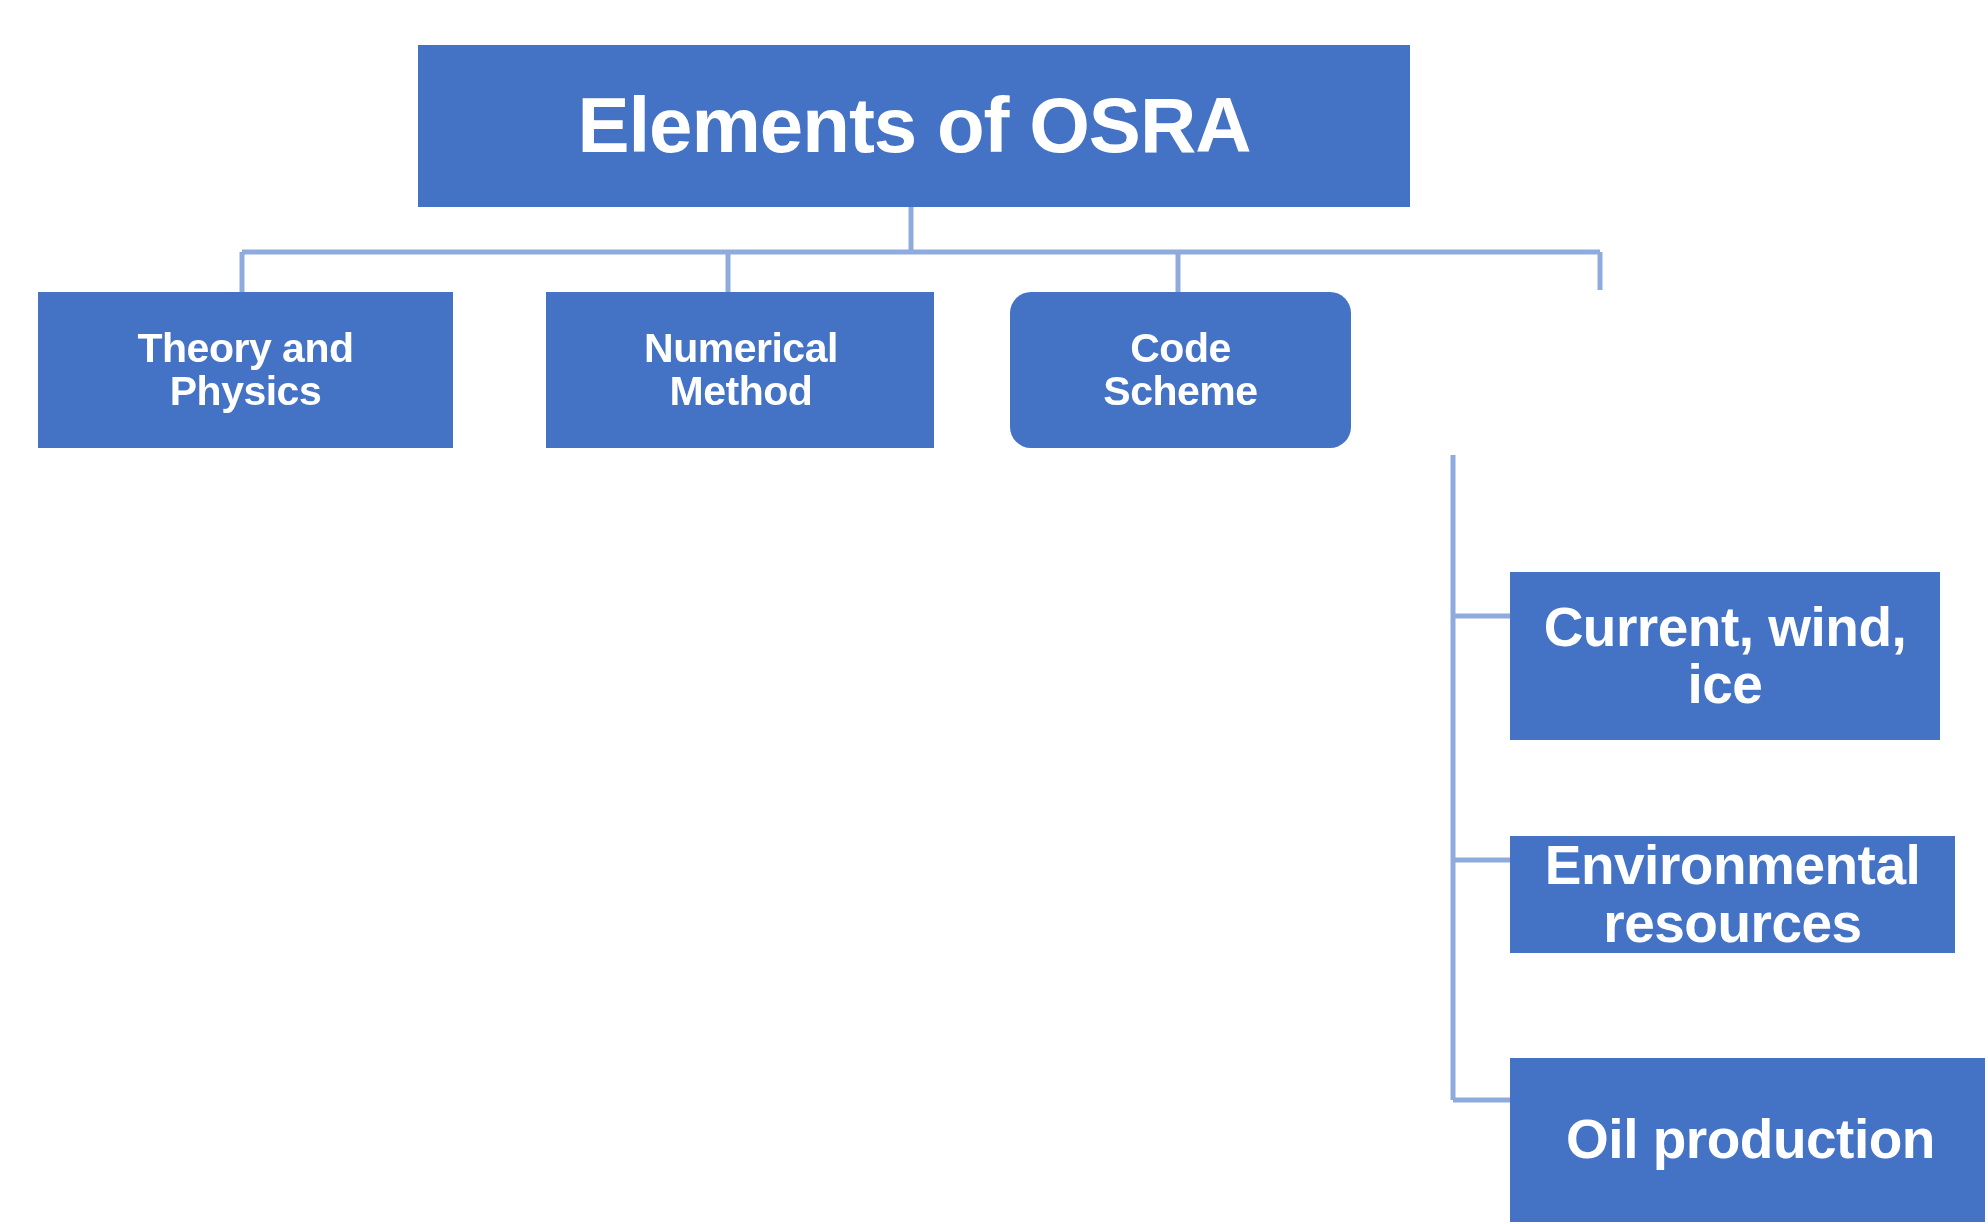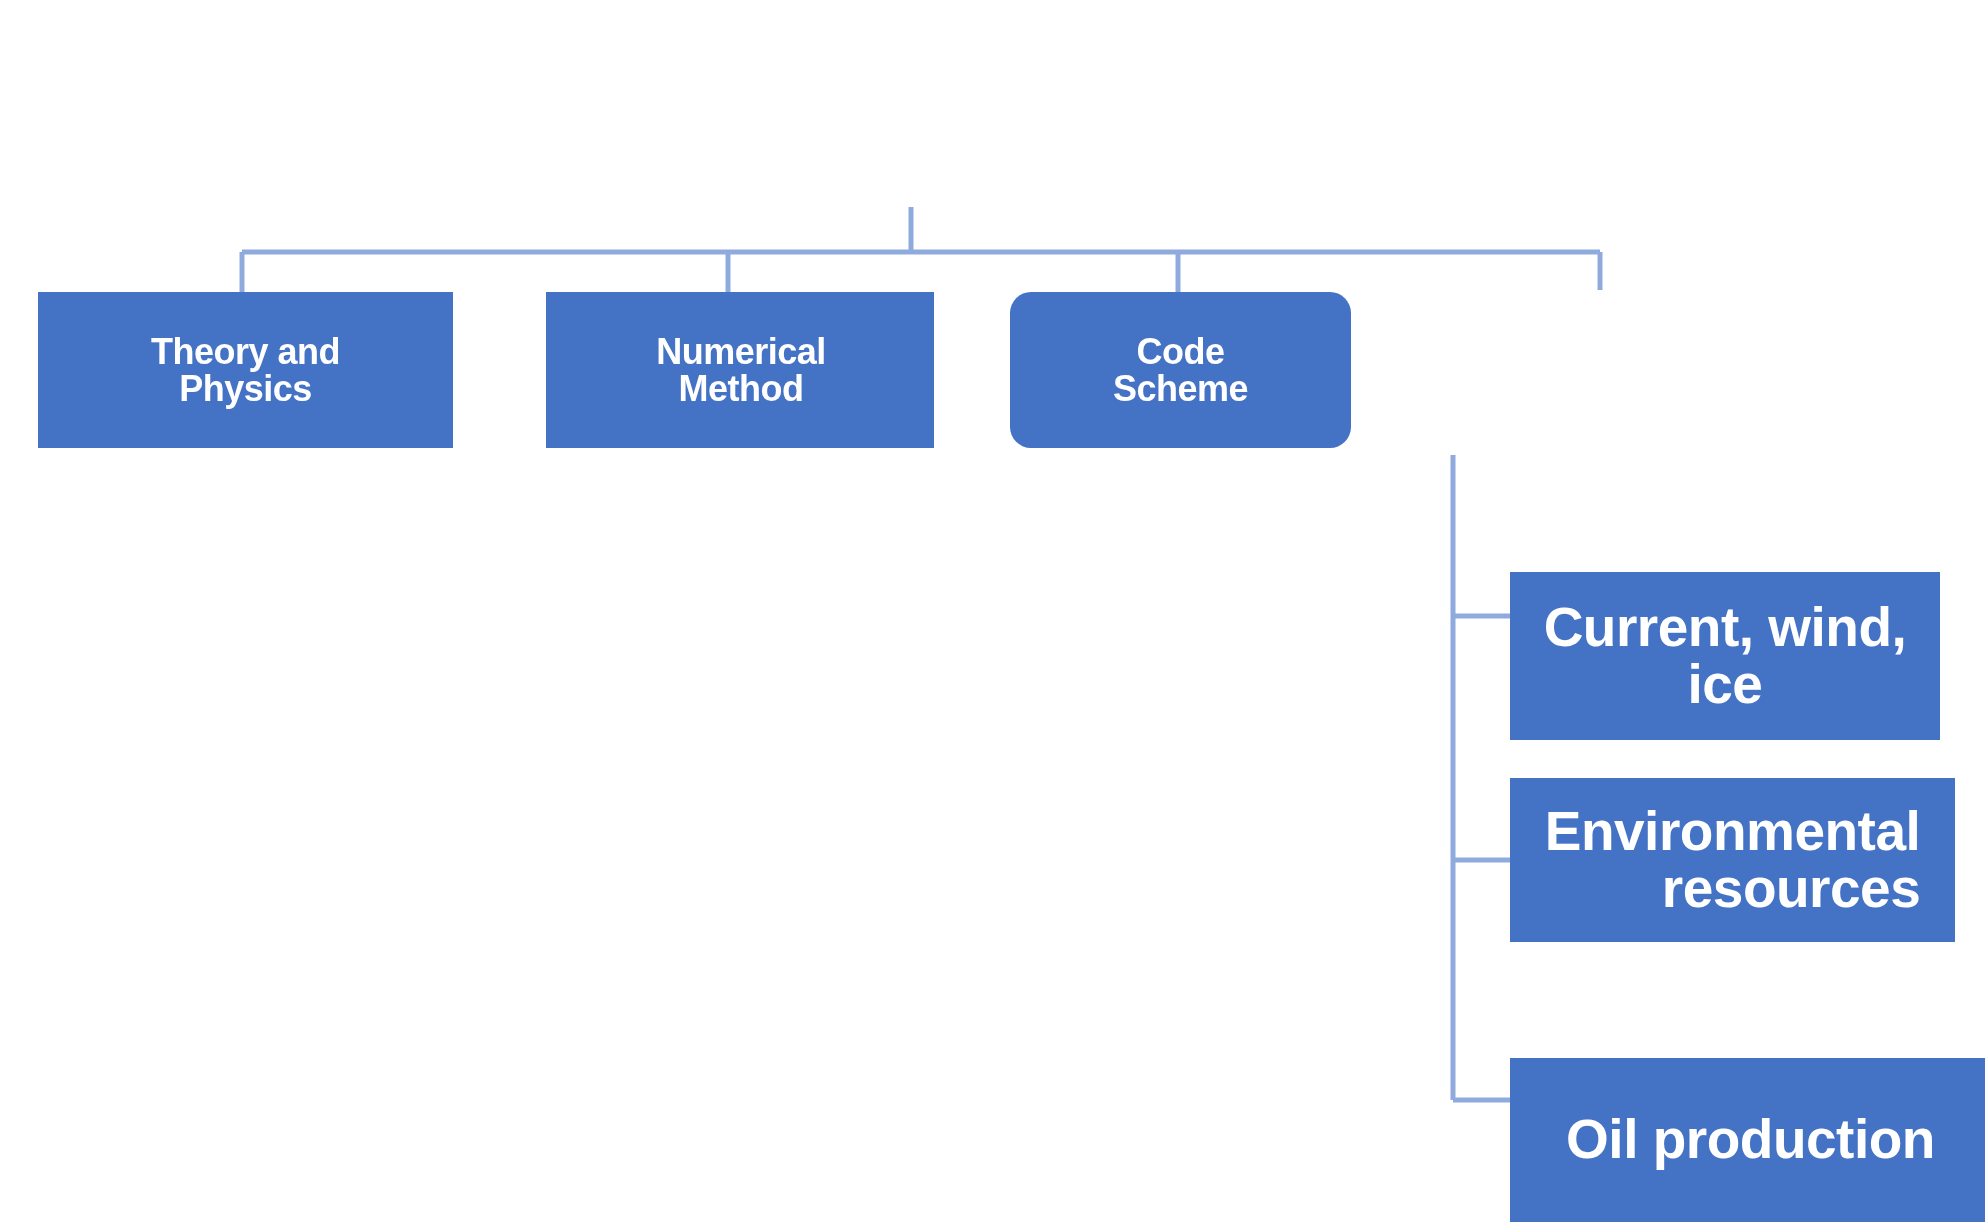--- a/index.html
+++ b/index.html
@@ -46,33 +46,33 @@
     left: 418px;
     top: 45px;
     width: 992px;
     height: 162px;
     font-size: 78px;
     letter-spacing: -1px;
   }
   .node.lvl2 {
     top: 292px;
     height: 156px;
-    font-size: 36px;
+    font-size: 41px;
   }
   .node.n-theory  { left: 38px;   width: 415px; }
   .node.n-numeric { left: 546px;  width: 388px; padding-left: 8px; }
   .node.n-code    { left: 1010px; width: 341px; border-radius: 21px; }
   .node.n-data    { left: 1417px; top: 290px; width: 368px; height: 165px; font-size: 55px; }
   .node.lvl3 {
     left: 1510px;
     font-size: 55px;
     margin-top: 40px;
   }
   .node.n-current { top: 532px;  width: 430px; height: 168px; }
-  .node.n-env     { top: 738px;  width: 445px; height: 164px; text-align: right; }
+  .node.n-env     { top: 796px;  width: 445px; height: 117px; }
   .node.n-oil     { top: 1018px; width: 475px; height: 164px; padding-left: 12px; }
 </style>
 </head>
 <body>
 
 <div id="canvas">
 
   <svg id="connectors" viewBox="0 0 1988 1224" width="1988" height="1224" xmlns="http://www.w3.org/2000/svg">
     <g stroke="#8FAADC" stroke-width="5" fill="none" stroke-linecap="butt">
 
@@ -86,20 +86,21 @@
       <path d="M 1600 252 L 1600 290"></path>
 
       <path d="M 1453 455 L 1453 1100"></path>
 
       <path d="M 1453 616 L 1510 616"></path>
       <path d="M 1453 860 L 1510 860"></path>
       <path d="M 1453 1100 L 1510 1100"></path>
     </g>
   </svg>
 
+  <div class="node root">Elements of OSRA</div>
 
   <div class="node lvl2 n-theory">Theory and
 Physics</div>
 
   <div class="node lvl2 n-numeric">Numerical
 Method</div>
 
   <div class="node lvl2 n-code">Code
 Scheme</div>
 

